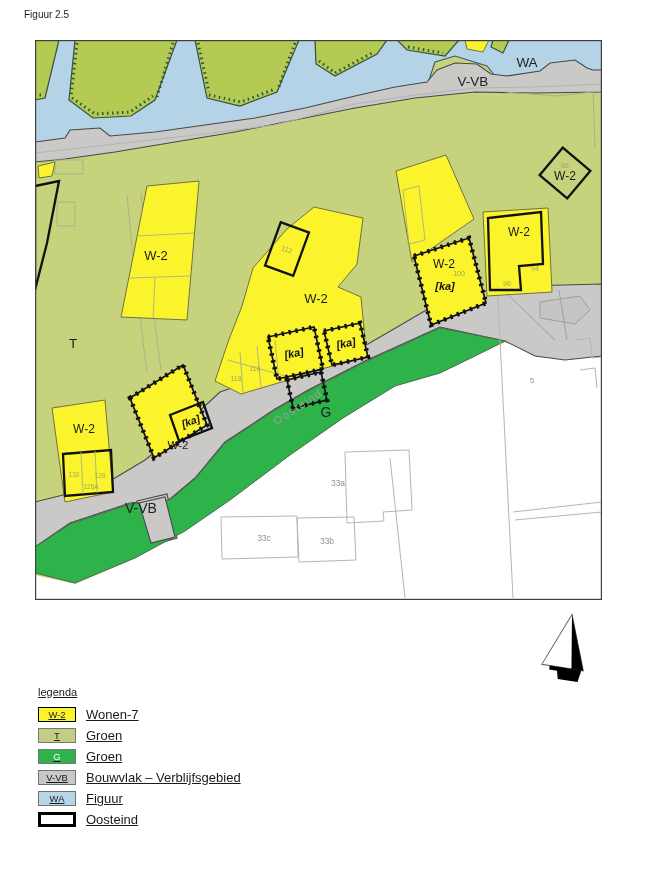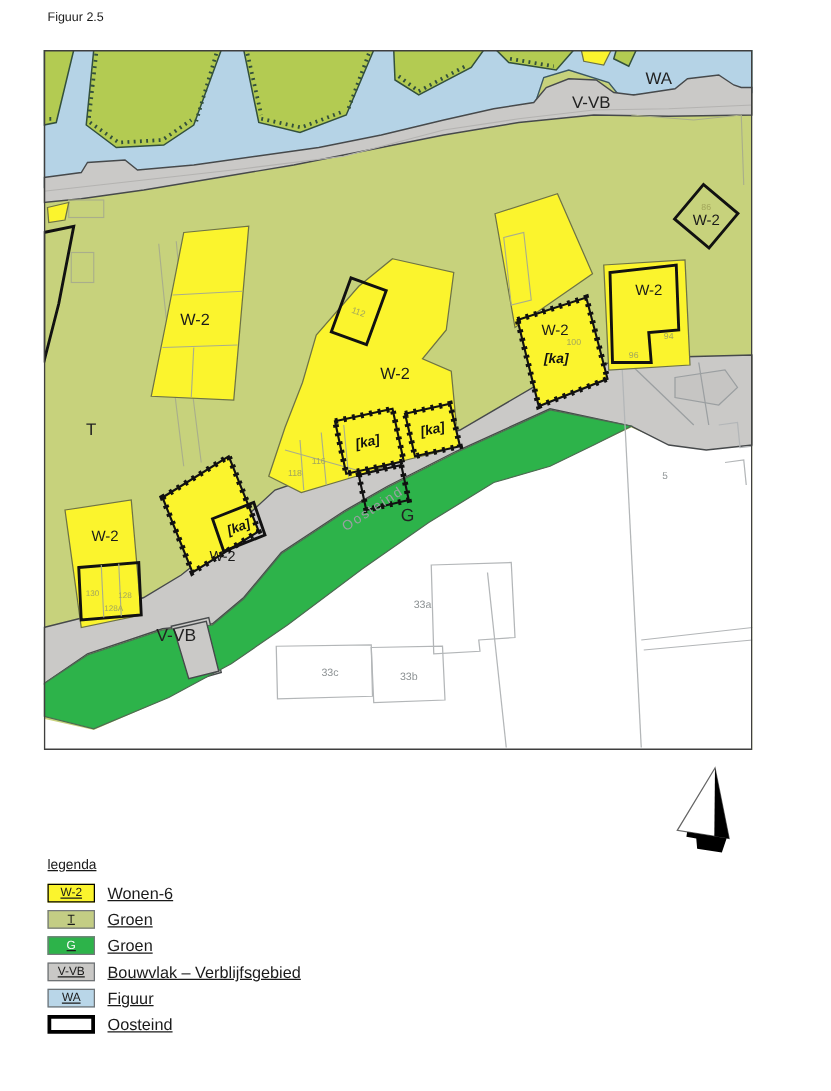--- a/index.html
+++ b/index.html
@@ -1,21 +1,21 @@
 <!DOCTYPE html>
 <html style="--c-wonen: #fbf42d; --c-tuin: #c7d27c; --c-tuin_top: #b3cb52; --c-groen: #2db34a; --c-verkeer: #cac9c7; --c-water: #b5d3e6; --c-outside: #ffffff;"><head>
 <meta charset="utf-8">
 <style>
   :root{
     --c-wonen:#fbf42d; --c-tuin:#c7d27c; --c-tuin_top:#b3cb52; --c-groen:#2db34a;
     --c-verkeer:#cac9c7; --c-water:#b5d3e6; --c-outside:#ffffff;
   }
   html,body{margin:0;padding:0;background:#fff;}
   body{width:665px;height:873px;position:relative;font-family:"Liberation Sans",sans-serif;color:#1a1a1a;overflow:hidden;}
-  .fig-title{position:absolute;left:38px;top:9px;font-size:10px;color:#1a1a1a;}
+  .fig-title{position:absolute;left:24px;top:9px;font-size:10px;color:#1a1a1a;}
   .map-wrap{position:absolute;left:35px;top:40px;width:567px;height:560px;}
   .map-wrap svg{display:block;}
   .north{position:absolute;left:533px;top:606px;width:70px;height:78px;}
   .legend{position:absolute;left:38px;top:686px;text-decoration:underline;}
   .legend-title{font-size:11px;margin-bottom:9px;}
   .legend-row{display:flex;align-items:center;margin-bottom:6px;height:15px;}
   .sw{box-sizing:border-box;width:38px;height:15px;display:flex;align-items:center;justify-content:center;
       font-size:9.5px;line-height:1;flex:0 0 auto;}
   .sw-w2{background:var(--c-wonen);border:1.6px solid #000;}
   .sw-t{background:#c3cd84;border:1px solid #74787b;}
@@ -211,21 +211,21 @@
     <path d="M34,8 L54,62 L42,62 Z" fill="#000"></path>
     <path d="M20,62 L52,62 L50,74 L30,74 L28,66 L20,66 Z" fill="#000"></path>
   </g>
 </svg>
 
 <div class="legend">
   <div class="legend-title">legenda</div>
 
   <div class="legend-row">
     <div class="sw sw-w2">W-2</div>
-    <div class="legend-label">Wonen-6</div>
+    <div class="legend-label">Wonen-7</div>
   </div>
 
   <div class="legend-row">
     <div class="sw sw-t">T</div>
     <div class="legend-label">Groen</div>
   </div>
 
   <div class="legend-row">
     <div class="sw sw-g">G</div>
     <div class="legend-label">Groen</div>

